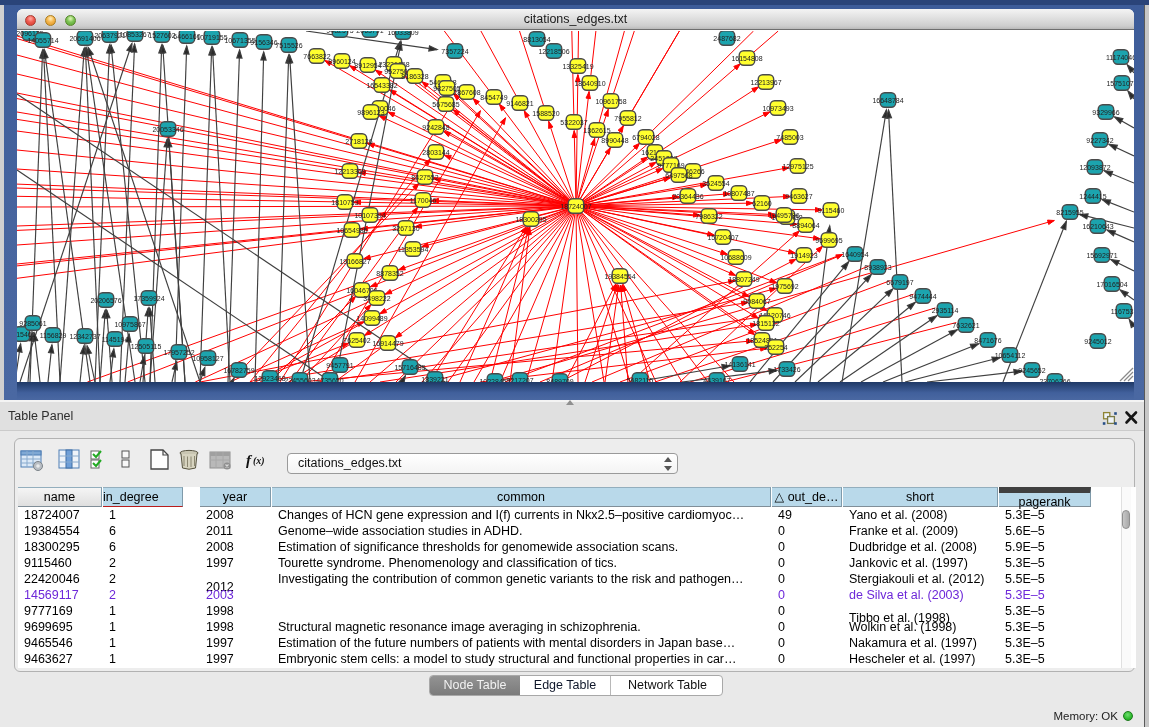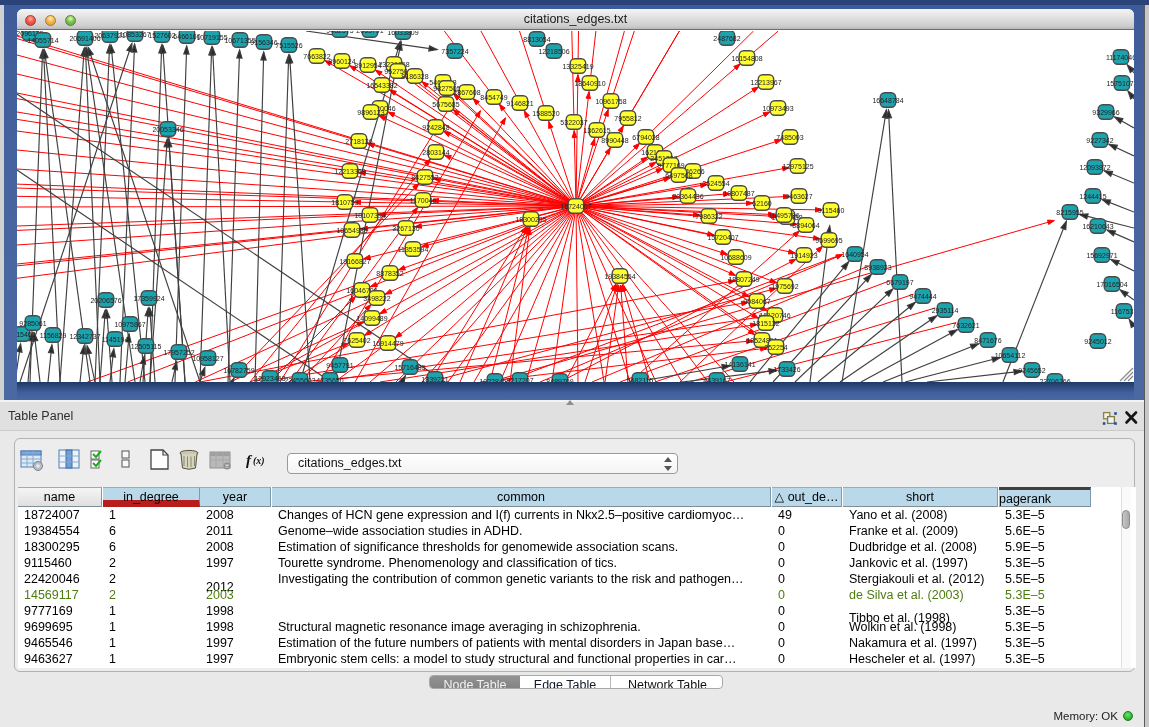--- a/index.html
+++ b/index.html
@@ -783,26 +783,26 @@
 </svg>
 
 <div class="abs" style="left:287px;top:453px;width:391px;height:21px;background:linear-gradient(#ffffff,#f4f4f4);border:1px solid #9a9a9a;border-radius:4px;font-size:12.5px;color:#111;line-height:19px;padding-left:10px">citations_edges.txt</div>
 <svg width="10" height="16" viewBox="0 0 10 16" style="position:absolute;left:663px;top:456px">
     <path d="M5 1 L9 6 L1 6 Z" fill="#555"></path>
     <path d="M5 15 L9 10 L1 10 Z" fill="#555"></path>
   </svg>
 
 <div class="abs" style="left:18px;top:487px;width:1118px;height:181px;background:#fff"></div>
 <div style="position:absolute;left:18px;top:487px;width:84px;height:20px;background:linear-gradient(#f5f5f5,#dfdfdf);border-right:1px solid #7f9aaa;border-top:1px solid #93aebd;border-bottom:1px solid #808e98;text-align:center;line-height:19px;font-size:12.5px;color:#000">name</div>
-<div style="position:absolute;left:103px;top:487px;width:97px;height:20px;background:#b9d9ea;border-right:1px solid #7f9aaa;border-top:1px solid #93aebd;border-bottom:7px solid #b91c1c;text-align:center;line-height:19px;font-size:12.5px;color:#000">in_degree</div>
+<div style="position:absolute;left:103px;top:487px;width:80px;height:20px;background:#b9d9ea;border-right:1px solid #7f9aaa;border-top:1px solid #93aebd;border-bottom:1px solid #b91c1c;line-height:19px;font-size:12.5px;color:#000">in_degree</div>
 <div style="position:absolute;left:200px;top:487px;width:71px;height:20px;background:#b9d9ea;border-right:1px solid #7f9aaa;border-top:1px solid #93aebd;border-bottom:1px solid #808e98;text-align:center;line-height:19px;font-size:12.5px;color:#000">year</div>
 <div style="position:absolute;left:272px;top:487px;width:499px;height:20px;background:#b9d9ea;border-right:1px solid #7f9aaa;border-top:1px solid #93aebd;border-bottom:1px solid #808e98;text-align:center;line-height:19px;font-size:12.5px;color:#000">common</div>
 <div style="position:absolute;left:772px;top:487px;width:70px;height:20px;background:#b9d9ea;border-right:1px solid #7f9aaa;border-top:1px solid #93aebd;border-bottom:1px solid #808e98;text-align:center;line-height:19px;font-size:12.5px;color:#000">△ out_de…</div>
 <div style="position:absolute;left:843px;top:487px;width:155px;height:20px;background:#b9d9ea;border-right:1px solid #7f9aaa;border-top:1px solid #93aebd;border-bottom:1px solid #808e98;text-align:center;line-height:19px;font-size:12.5px;color:#000">short</div>
-<div style="position:absolute;left:999px;top:487px;width:92px;height:20px;background:#b9d9ea;border-right:1px solid #7f9aaa;border-top:3px solid #404040;border-bottom:1px solid #808e98;line-height:19px;font-size:12.5px;color:#000">pagerank</div>
+<div style="position:absolute;left:999px;top:487px;width:92px;height:20px;background:#b9d9ea;border-right:1px solid #7f9aaa;border-top:6px solid #404040;border-bottom:1px solid #808e98;text-align:center;line-height:19px;font-size:12.5px;color:#000">pagerank</div>
 <div class="abs" style="left:1091px;top:487px;width:45px;height:21px;background:#fff"></div>
 <div style="position:absolute;left:18px;top:508px;width:1103px;height:16px;font-size:12.5px;color:#000">
     <div style="position:absolute;left:6px;top:0;width:77px;height:16px;overflow:hidden;white-space:nowrap">18724007</div>
     <div style="position:absolute;left:91px;top:0;width:89px;height:16px;overflow:hidden;white-space:nowrap">1</div>
     <div style="position:absolute;left:188px;top:0;width:64px;height:16px;overflow:hidden;white-space:nowrap">2008</div>
     <div style="position:absolute;left:260px;top:0;width:492px;height:16px;overflow:hidden;white-space:nowrap">Changes of HCN gene expression and I(f) currents in Nkx2.5–positive cardiomyoc…</div>
     <div style="position:absolute;left:760px;top:0;width:63px;height:16px;overflow:hidden;white-space:nowrap">49</div>
     <div style="position:absolute;left:831px;top:0;width:148px;height:16px;overflow:hidden;white-space:nowrap">Yano et al. (2008)</div>
     <div style="position:absolute;left:987px;top:0;width:85px;height:16px;overflow:hidden;white-space:nowrap">5.3E–5</div>
   </div>
@@ -835,21 +835,21 @@
   </div>
 <div style="position:absolute;left:18px;top:572px;width:1103px;height:16px;font-size:12.5px;color:#000">
     <div style="position:absolute;left:6px;top:0;width:77px;height:16px;overflow:hidden;white-space:nowrap">22420046</div>
     <div style="position:absolute;left:91px;top:0;width:89px;height:16px;overflow:hidden;white-space:nowrap">2</div>
     <div style="position:absolute;left:188px;top:8px;width:64px;height:16px;overflow:hidden;white-space:nowrap">2012</div>
     <div style="position:absolute;left:260px;top:0;width:492px;height:16px;overflow:hidden;white-space:nowrap">Investigating the contribution of common genetic variants to the risk and pathogen…</div>
     <div style="position:absolute;left:760px;top:0;width:63px;height:16px;overflow:hidden;white-space:nowrap">0</div>
     <div style="position:absolute;left:831px;top:0;width:148px;height:16px;overflow:hidden;white-space:nowrap">Stergiakouli et al. (2012)</div>
     <div style="position:absolute;left:987px;top:0;width:85px;height:16px;overflow:hidden;white-space:nowrap">5.5E–5</div>
   </div>
-<div style="position:absolute;left:18px;top:588px;width:1103px;height:16px;font-size:12.5px;color:#4d7c0f">
+<div style="position:absolute;left:18px;top:588px;width:1103px;height:16px;font-size:12.5px;color:#6d28d9">
     <div style="position:absolute;left:6px;top:0;width:77px;height:16px;overflow:hidden;white-space:nowrap">14569117</div>
     <div style="position:absolute;left:91px;top:0;width:89px;height:16px;overflow:hidden;white-space:nowrap">2</div>
     <div style="position:absolute;left:188px;top:0;width:64px;height:16px;overflow:hidden;white-space:nowrap">2003</div>
     <div style="position:absolute;left:760px;top:0;width:63px;height:16px;overflow:hidden;white-space:nowrap">0</div>
     <div style="position:absolute;left:831px;top:0;width:148px;height:16px;overflow:hidden;white-space:nowrap">de Silva et al. (2003)</div>
     <div style="position:absolute;left:987px;top:0;width:85px;height:16px;overflow:hidden;white-space:nowrap">5.3E–5</div>
   </div>
 <div style="position:absolute;left:18px;top:604px;width:1103px;height:16px;font-size:12.5px;color:#000">
     <div style="position:absolute;left:6px;top:0;width:77px;height:16px;overflow:hidden;white-space:nowrap">9777169</div>
     <div style="position:absolute;left:91px;top:0;width:89px;height:16px;overflow:hidden;white-space:nowrap">1</div>
@@ -882,21 +882,21 @@
     <div style="position:absolute;left:188px;top:0;width:64px;height:16px;overflow:hidden;white-space:nowrap">1997</div>
     <div style="position:absolute;left:260px;top:0;width:492px;height:16px;overflow:hidden;white-space:nowrap">Embryonic stem cells: a model to study structural and functional properties in car…</div>
     <div style="position:absolute;left:760px;top:0;width:63px;height:16px;overflow:hidden;white-space:nowrap">0</div>
     <div style="position:absolute;left:831px;top:0;width:148px;height:16px;overflow:hidden;white-space:nowrap">Hescheler et al. (1997)</div>
     <div style="position:absolute;left:987px;top:0;width:85px;height:16px;overflow:hidden;white-space:nowrap">5.3E–5</div>
   </div>
 
 <div class="abs" style="left:1121px;top:487px;width:10px;height:181px;background:#fafafa;border-left:1px solid #e0e0e0"></div>
 <div class="abs" style="left:1122px;top:510px;width:8px;height:19px;background:linear-gradient(90deg,#c7c7c7,#a8a8a8);border:1px solid #8f8f8f;border-radius:4px"></div>
 
-<div class="abs" style="left:429px;top:675px;width:294px;height:14px;border:1px solid #a8a8a8;border-radius:4px;background:#fff;overflow:hidden">
+<div class="abs" style="left:429px;top:675px;width:294px;height:21px;border:1px solid #a8a8a8;border-radius:4px;background:#fff;overflow:hidden">
   <div class="abs" style="left:0;top:0;width:90px;height:19px;background:linear-gradient(#939393,#7b7b7b);color:#f2f2f2;text-align:center;line-height:18px;font-size:12.5px">Node Table</div>
   <div class="abs" style="left:90px;top:0;width:91px;height:19px;border-right:1px solid #b8b8b8;color:#0f172a;text-align:center;line-height:18px;font-size:12.5px">Edge Table</div>
   <div class="abs" style="left:181px;top:0;width:113px;height:19px;color:#111;text-align:center;line-height:18px;font-size:12.5px">Network Table</div>
 </div>
 
 <div class="abs" style="left:1040px;top:708px;width:78px;height:16px;text-align:right;font-size:11.5px;color:#222;line-height:16px">Memory: OK</div>
 <div class="abs" style="left:1123px;top:711px;width:10px;height:10px;border-radius:50%;background:radial-gradient(circle at 45% 35%,#6fe06f,#2db82d 60%,#1f9a1f);border:1px solid #1a7a1a"></div>
 
 <div class="abs" style="left:1144px;top:5px;width:1px;height:722px;background:#5a5a5a"></div>
 <div class="abs" style="left:1145px;top:5px;width:4px;height:722px;background:#c7c7c7"></div>

